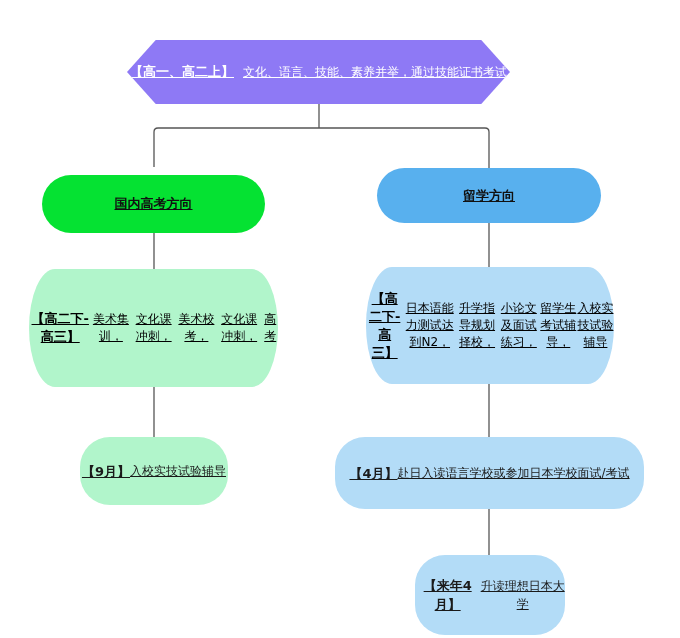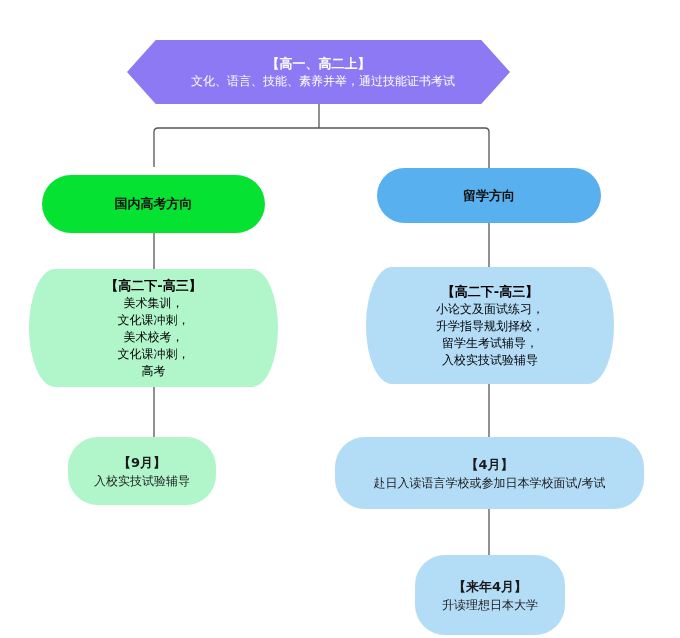--- a/index.html
+++ b/index.html
@@ -1,33 +1,33 @@
 <!DOCTYPE html>
 <html><head>
   <meta charset="utf-8">
   <style>
     html, body { margin: 0; padding: 0; background: #ffffff; }
     body { width: 680px; height: 638px; position: relative; overflow: hidden;
       font-family: "DejaVu Sans", "Liberation Sans", sans-serif; color: #1a1a1a; }
     #connectors { position: absolute; left: 0; top: 0; width: 680px; height: 638px; }
-    .node { position: absolute; display: flex; flex-direction: column; align-items: center; justify-content: center; text-align: center; box-sizing: border-box; }
+    .node { position: absolute; display: flex; flex-direction: row; align-items: center; justify-content: center; text-align: center; box-sizing: border-box; text-decoration: underline; }
     .hex { left: 127px; top: 40px; width: 383px; height: 64px; background: #8e79f5;
       clip-path: polygon(7.5% 0, 92.5% 0, 100% 50%, 92.5% 100%, 7.5% 100%, 0 50%); color: #ffffff; border-radius: 6px; }
     .hex .title { font-size: 13px; font-weight: bold; line-height: 18px; }
     .hex .sub { font-size: 12px; line-height: 17px; margin-left: 9px; }
     .pill { border-radius: 30px; font-size: 13px; font-weight: bold; color: #111; }
     .pill-green { left: 42px; top: 167px; width: 223px; height: 58px; background: #05e232; margin-top: 8px; }
     .pill-blue { left: 377px; top: 168px; width: 224px; height: 55px; background: #58b0ee; }
     .stage { font-size: 12px; line-height: 17px; color: #000000; }
     .stage .head { font-weight: bold; font-size: 13px; line-height: 18px; }
     .stage-left { left: 29px; top: 269px; width: 249px; height: 118px; background: #b1f5cb; border-radius: 26px / 59px; }
     .stage-right { left: 366px; top: 267px; width: 248px; height: 117px; background: #b3dcf7; border-radius: 26px / 58px; }
     .leaf { font-size: 12px; line-height: 18px; }
     .leaf .head { font-weight: bold; font-size: 13px; line-height: 19px; }
-    .leaf-9 { left: 68px; top: 437px; width: 148px; height: 68px; background: #b1f5cb; border-radius: 30px; }
+    .leaf-9 { left: 80px; top: 437px; width: 148px; height: 68px; background: #b1f5cb; border-radius: 30px; }
     .leaf-4 { left: 335px; top: 437px; width: 309px; height: 72px; background: #b3dcf7; border-radius: 30px; }
     .leaf-final { left: 415px; top: 555px; width: 150px; height: 80px; background: #b3dcf7; border-radius: 30px; }
   </style>
 </head>
 <body>
 
 <svg id="connectors" xmlns="http://www.w3.org/2000/svg">
   <g fill="none" stroke="#555555" stroke-width="1.3">
     <path d="M319 103 V128"></path>
     <path d="M154 167 V132 Q154 128 158 128 H485 Q489 128 489 132 V168"></path>
@@ -56,22 +56,23 @@
   <div class="head">【高二下-高三】</div>
   <div>美术集训，</div>
   <div>文化课冲刺，</div>
   <div>美术校考，</div>
   <div>文化课冲刺，</div>
   <div>高考</div>
 </div>
 
 <div class="node stage stage-right">
   <div class="head">【高二下-高三】</div>
+  <div>日本语能力测试达到N2，</div>
+  <div>升学指导规划择校，</div>
   <div>小论文及面试练习，</div>
-  <div>升学指导规划择校，</div>
   <div>留学生考试辅导，</div>
   <div>入校实技试验辅导</div>
 </div>
 
 <div class="node leaf leaf-9">
   <div class="head">【9月】</div>
   <div>入校实技试验辅导</div>
 </div>
 
 <div class="node leaf leaf-4">

